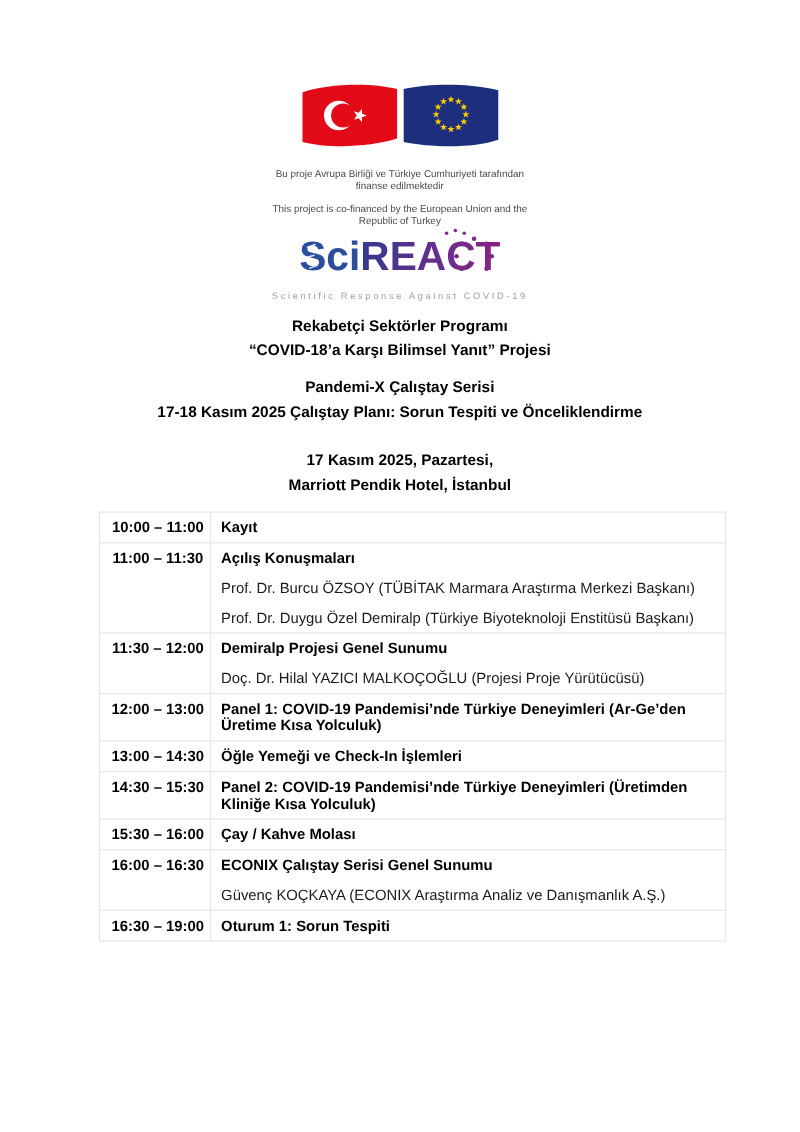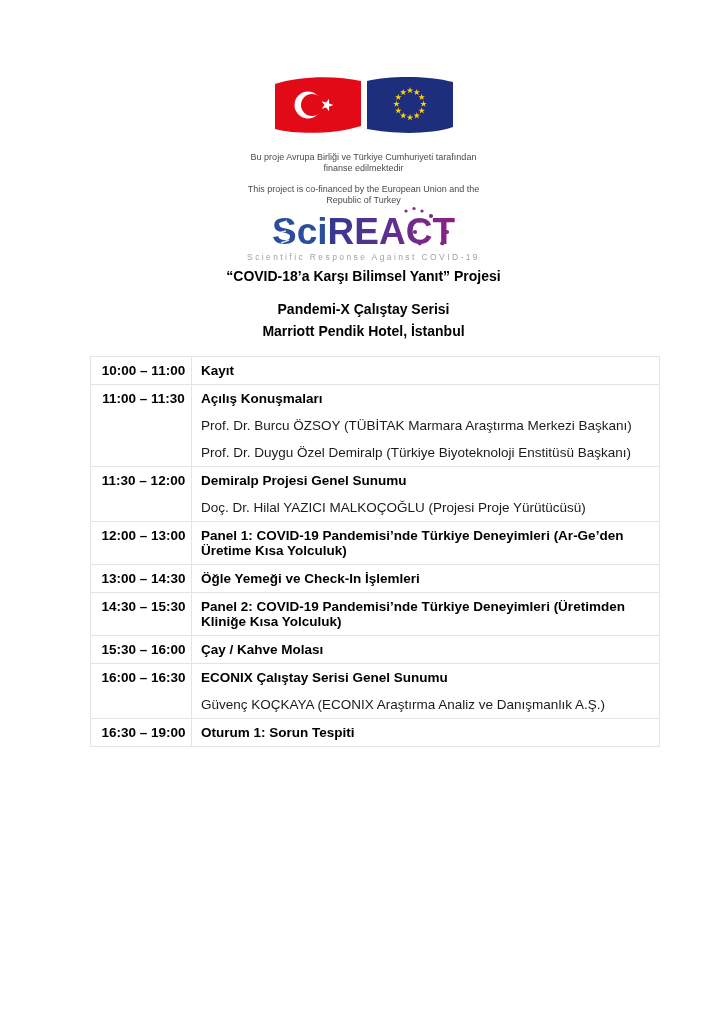--- a/index.html
+++ b/index.html
@@ -38,21 +38,21 @@
   .logo-react {
     background: linear-gradient(90deg, #343a8e 0%, #6b2d8c 60%, #8d1f80 100%);
     -webkit-background-clip: text;
     background-clip: text;
     color: #6b2d8c;
     -webkit-text-fill-color: transparent;
   }
   .dna-marks { position: absolute; left: 1px; top: 5px; pointer-events: none; }
   .virus-dots { position: absolute; right: -8px; top: -7px; pointer-events: none; }
   .logo-tagline {
-    margin-top: 2px;
+    margin-top: 13px;
     font-size: 8.5px;
     letter-spacing: 2.4px;
     color: #9aa3ab;
     text-transform: none;
   }
 
   
   .titles { text-align: center; font-weight: bold; font-size: 14px; }
   .t-program { margin-top: 14px; }
   .t-project { margin-top: 6px; }
@@ -149,22 +149,25 @@
           <circle cx="5" cy="5" r="1.6"></circle>
           <circle cx="13" cy="2.5" r="1.6"></circle>
           <circle cx="21" cy="5" r="1.6"></circle>
         </g>
       </svg>
     </div>
     <div class="logo-tagline">Scientific Response Against COVID-19</div>
   </div>
 
   <div class="titles">
+    <div class="t-program">Rekabetçi Sektörler Programı</div>
     <div class="t-project">“COVID-18’a Karşı Bilimsel Yanıt” Projesi</div>
     <div class="t-series">Pandemi-X Çalıştay Serisi</div>
+    <div class="t-plan">17-18 Kasım 2025 Çalıştay Planı: Sorun Tespiti ve Önceliklendirme</div>
+    <div class="t-date">17 Kasım 2025, Pazartesi,</div>
     <div class="t-venue">Marriott Pendik Hotel, İstanbul</div>
   </div>
 
   <table class="schedule">
     <tbody>
     <tr>
       <td class="time-cell">10:00 – 11:00</td>
       <td class="activity-cell">
         <div class="title">Kayıt</div>
       </td>

